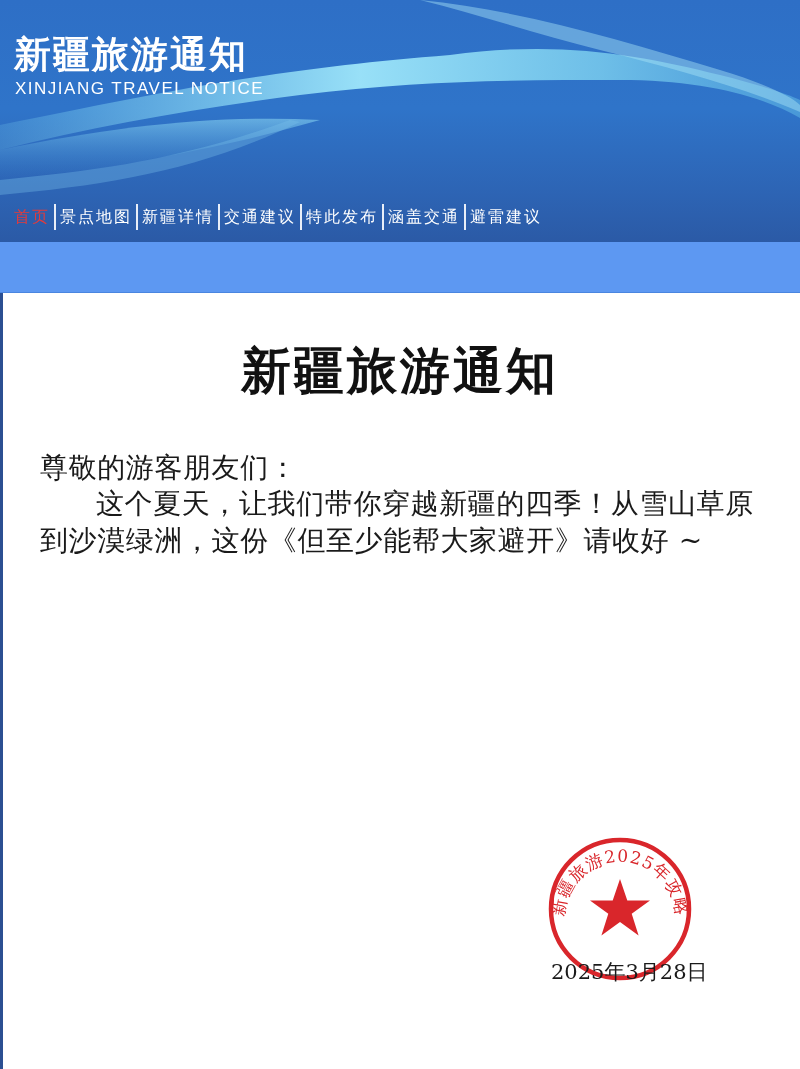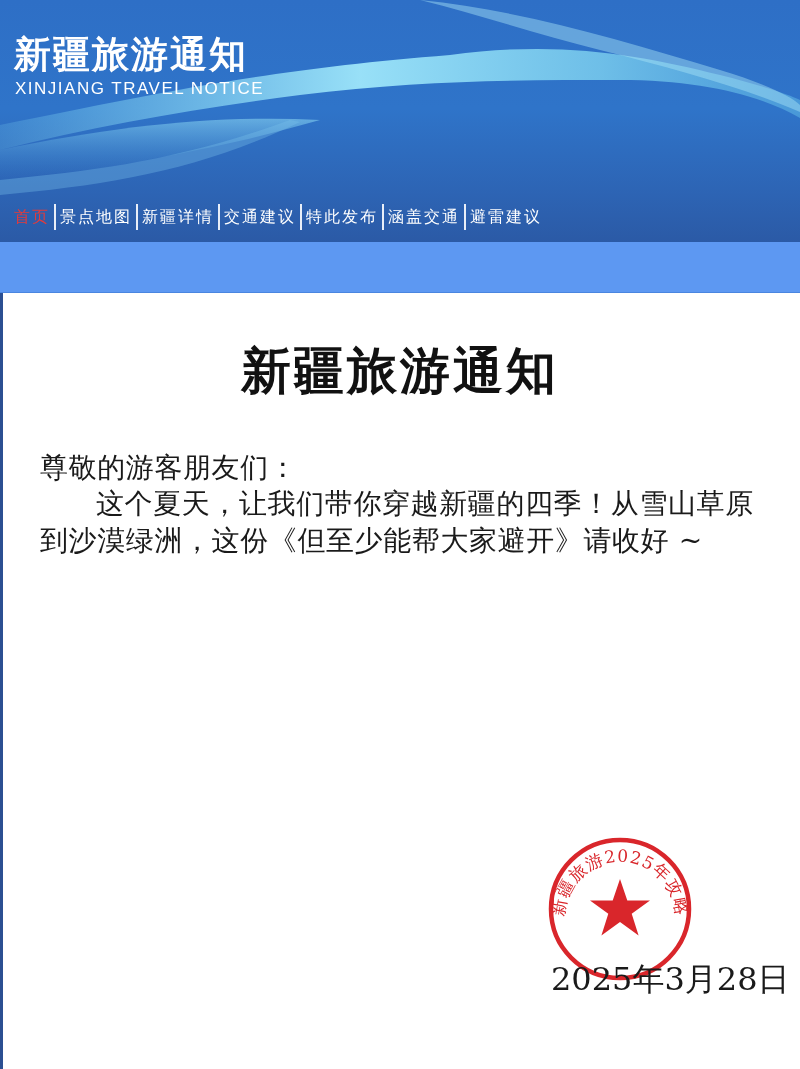--- a/index.html
+++ b/index.html
@@ -53,21 +53,21 @@
     font-family: "DejaVu Serif", serif; font-size: 28px; color: #1a1a1a;
     line-height: 36.3px; letter-spacing: 0.6px;
   }
   .body-text p { margin: 0; text-indent: 2em; }
   .body-text p.greeting { text-indent: 0; }
   .stamp {
     position: absolute; left: 547px; top: 836px; width: 146px; height: 146px;
   }
   .date {
     position: absolute; left: 551px; top: 958px;
-    font-family: "DejaVu Serif", serif; font-size: 32px; color: #1a1a1a;
+    font-family: "DejaVu Serif", serif; font-size: 21px; color: #1a1a1a;
   }
 </style>
 </head>
 <body>
 
 <div class="banner">
   <svg class="waves" width="800" height="242" viewBox="0 0 800 242">
     <defs>
       <linearGradient id="w1" x1="0" y1="0" x2="1" y2="0">
         <stop offset="0" stop-color="#7fd6f2" stop-opacity="0.2"></stop>

